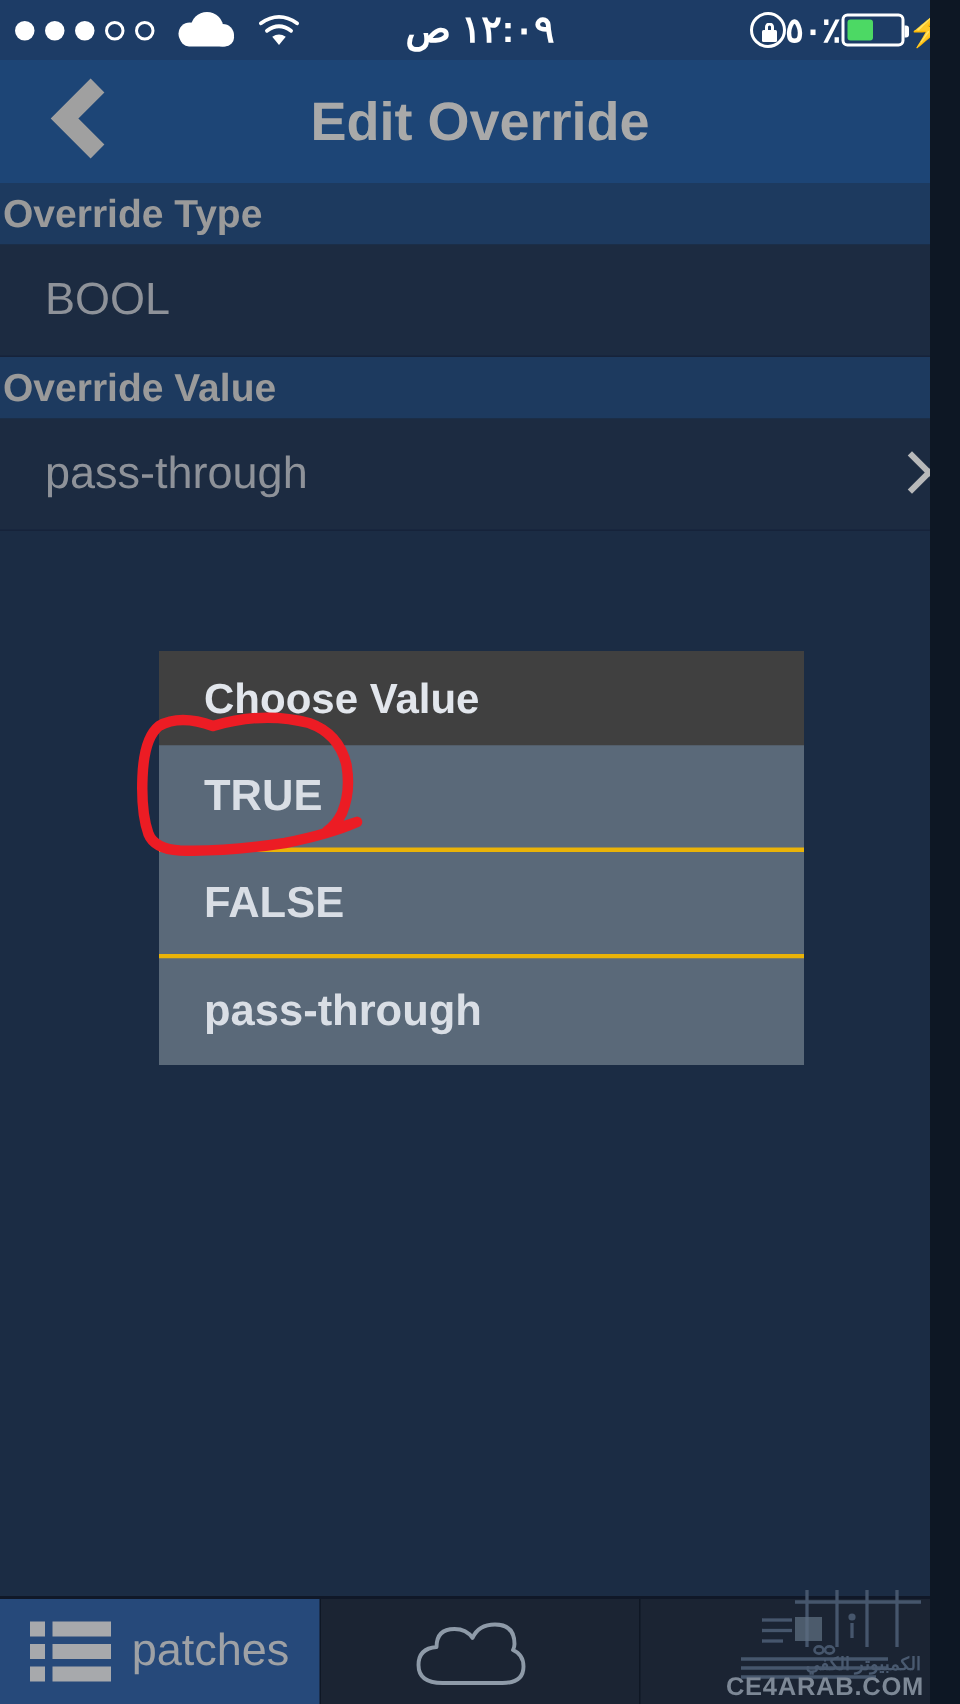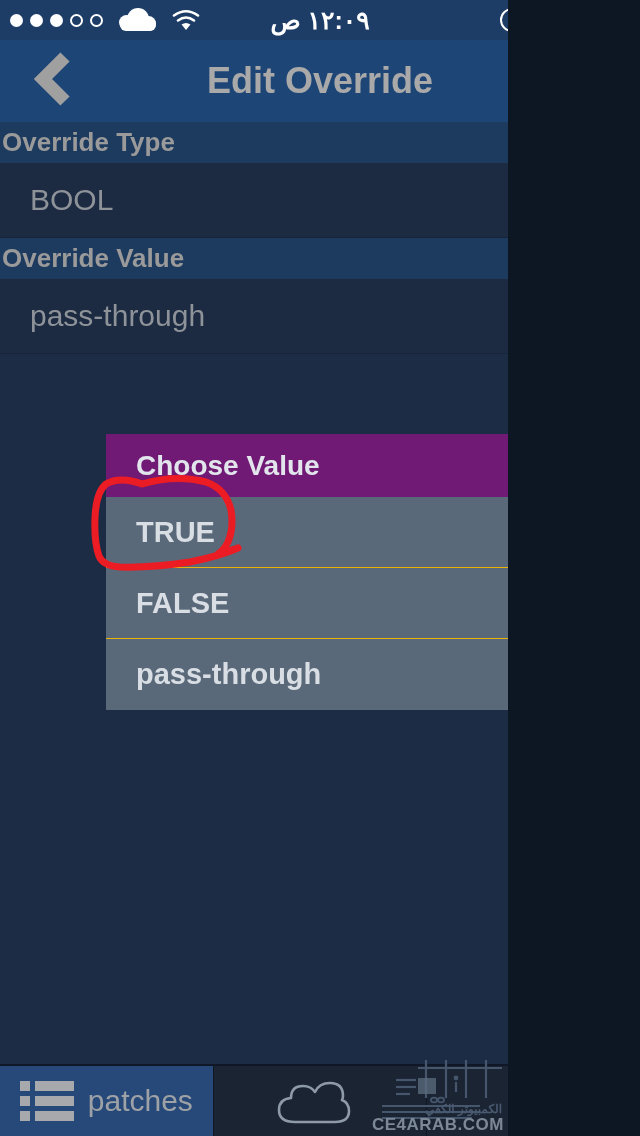--- a/index.html
+++ b/index.html
@@ -9,21 +9,21 @@
   }
   body {
     width: 640px;
     height: 1136px;
     overflow: hidden;
     font-family: "Liberation Sans", sans-serif;
     -webkit-font-smoothing: antialiased;
   }
   #screen {
     position: relative;
-    width: 508px;
+    width: 620px;
     height: 1136px;
     background: #1b2c44;
     overflow: hidden;
   }
 
   
   #status-bar {
     position: absolute;
     left: 0; top: 0;
     width: 640px; height: 40px;
@@ -217,38 +217,38 @@
   
   #choose-dialog {
     position: absolute;
     left: 106px; top: 434px;
     width: 430px;
     background: #5a6979;
     overflow: hidden;
   }
   #dialog-title {
     height: 63px;
-    background: #701a75;
+    background: #404040;
     display: flex; align-items: center;
     padding-left: 30px;
     box-sizing: border-box;
     color: #e2e6ec;
     font-size: 28px;
     font-weight: bold;
   }
   .dialog-option {
     height: 71px;
     display: flex; align-items: center;
     padding-left: 30px;
     box-sizing: border-box;
     color: #d9dee5;
     font-size: 29px;
     font-weight: bold;
     background: #5a6979;
-    border-bottom: 1px solid #eab308;
+    border-bottom: 3px solid #eab308;
     cursor: pointer;
   }
   .dialog-option:last-child { border-bottom: none; }
 
   
   #annotation {
     position: absolute;
     left: 80px; top: 470px;
     width: 200px; height: 110px;
     pointer-events: none;

